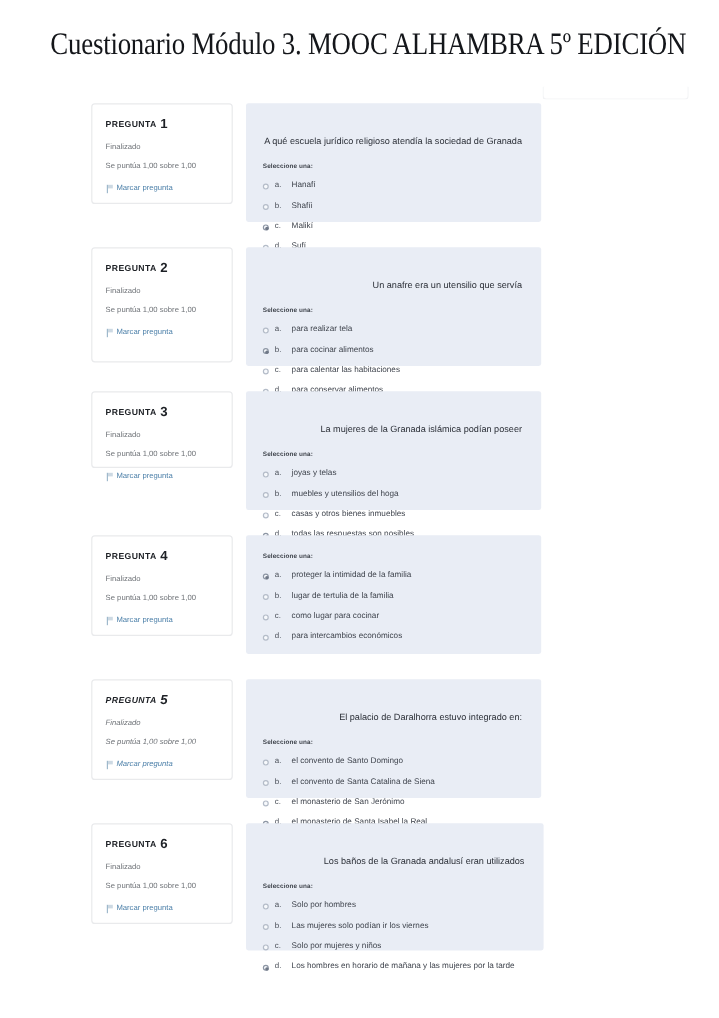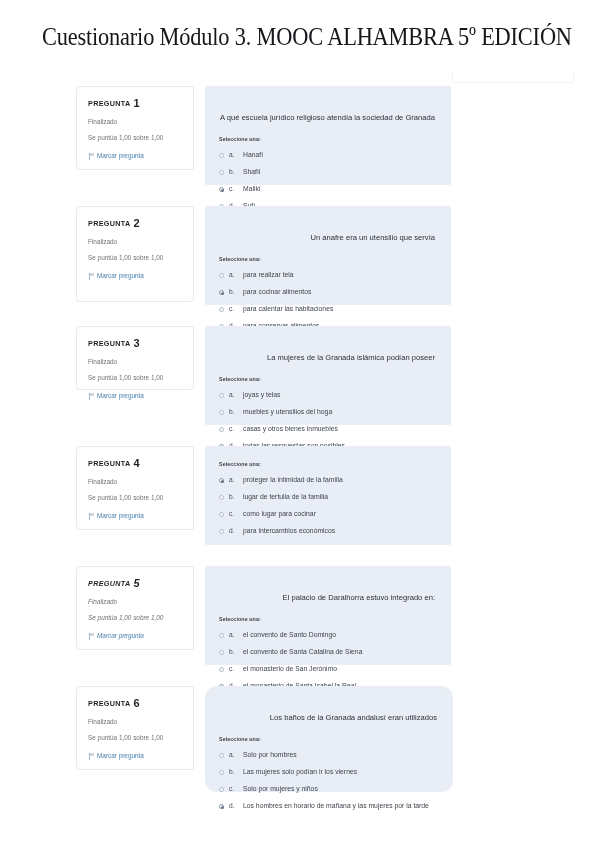--- a/index.html
+++ b/index.html
@@ -371,21 +371,21 @@
     <div class="qrow" style="top: 686px;">
       <div class="info-card" style="height: 84px;">
         <div class="info-head"><span>PREGUNTA</span><span class="qnum">6</span></div>
         <div class="info-state">Finalizado</div>
         <div class="info-grade">Se puntúa 1,00 sobre 1,00</div>
         <div class="flag-link">
           <span class="flag-ico"></span>
           <span>Marcar pregunta</span>
         </div>
       </div>
-      <div class="q-panel" style="width: 248px; height: 106px; border-radius: 12px;">
+      <div class="q-panel" style="width: 248px; height: 106px;">
         <div class="q-text">Los baños de la Granada andalusí eran utilizados</div>
         <div class="q-prompt">Seleccione una:</div>
         <label class="opt">
           <span class="radio"></span>
           <span class="opt-letter">a.</span>
           <span class="opt-text">Solo por hombres</span>
         </label>
         <label class="opt">
           <span class="radio"></span>
           <span class="opt-letter">b.</span>

